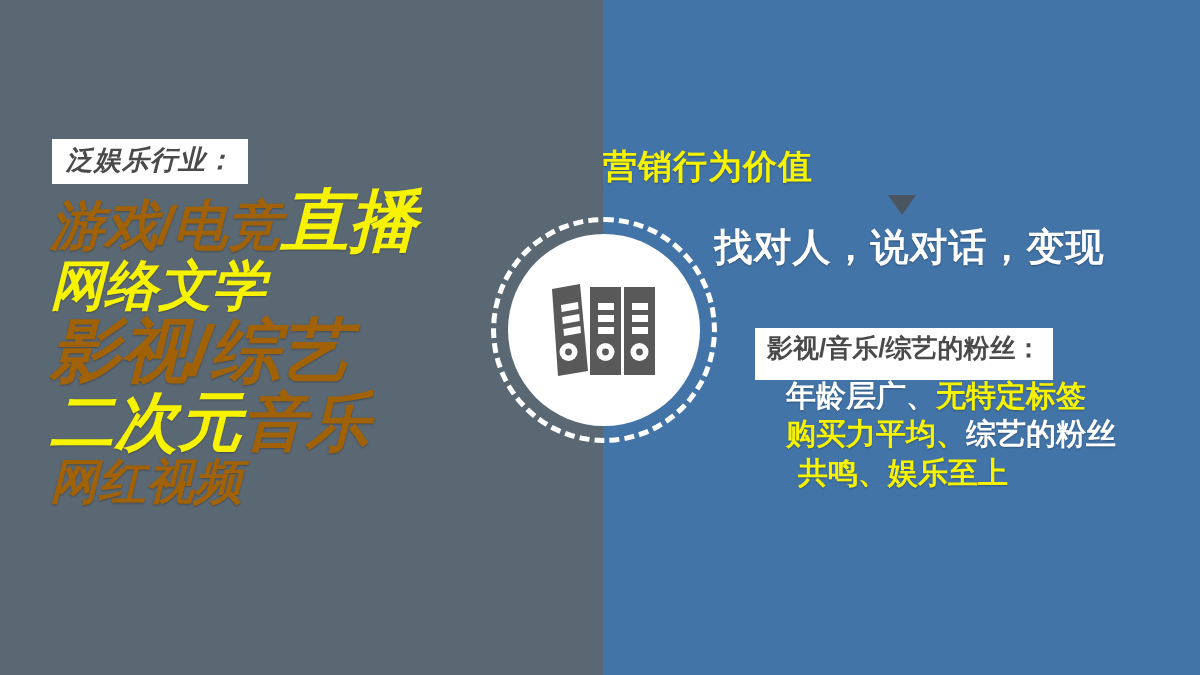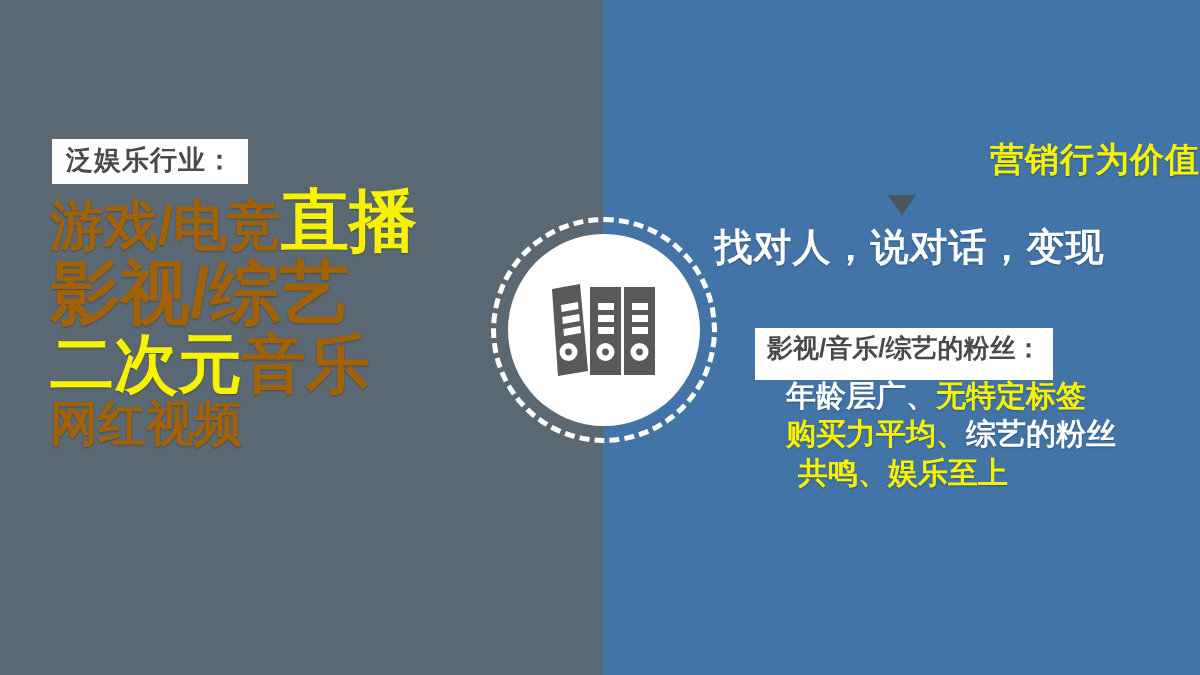--- a/index.html
+++ b/index.html
@@ -28,21 +28,21 @@
     position: absolute;
     left: 603px; top: 0;
     width: 597px; height: 675px;
     background: #4274a8;
   }
 
   
   .left-panel {
     position: absolute;
     left: 0; top: 0;
-    width: 603px; height: 675px;
+    width: 603px; height: 675px; font-style: italic;
   }
 
   .tag-box {
     position: absolute;
     left: 52px;
     top: 139px;
     background: #ffffff;
     color: #4a4a4a;
     font-size: 27px;
     font-weight: 700;
@@ -107,22 +107,22 @@
   
   .right-panel {
     position: absolute;
     left: 603px; top: 0;
     width: 597px; height: 675px;
   }
 
   .r-title {
     position: absolute;
     left: 0; right: 0;
-    top: 137px;
-    text-align: right;
+    top: 144px;
+    text-align: left;
     font-size: 34px;
     font-weight: 700;
     color: #f7f300;
     text-shadow: 0 1px 2px rgba(0,0,0,0.3);
     letter-spacing: 1px;
   }
 
   .r-arrow {
     position: absolute;
     left: 50%;
@@ -188,20 +188,23 @@
   <div class="left-panel">
 
     <div class="tag-box">泛娱乐行业：</div>
 
     <div class="left-lines">
 
       <div class="lline row-1">
         <span class="w">游戏/电竞</span><span class="y big">直播</span>
       </div>
 
+      <div class="lline row-2">
+        <span class="y">网络文学</span>
+      </div>
 
       <div class="lline row-3">
         <span class="w">影视/综艺</span>
       </div>
 
       <div class="lline row-4">
         <span class="y">二次元</span><span class="w">音乐</span>
       </div>
 
       <div class="lline row-5">

